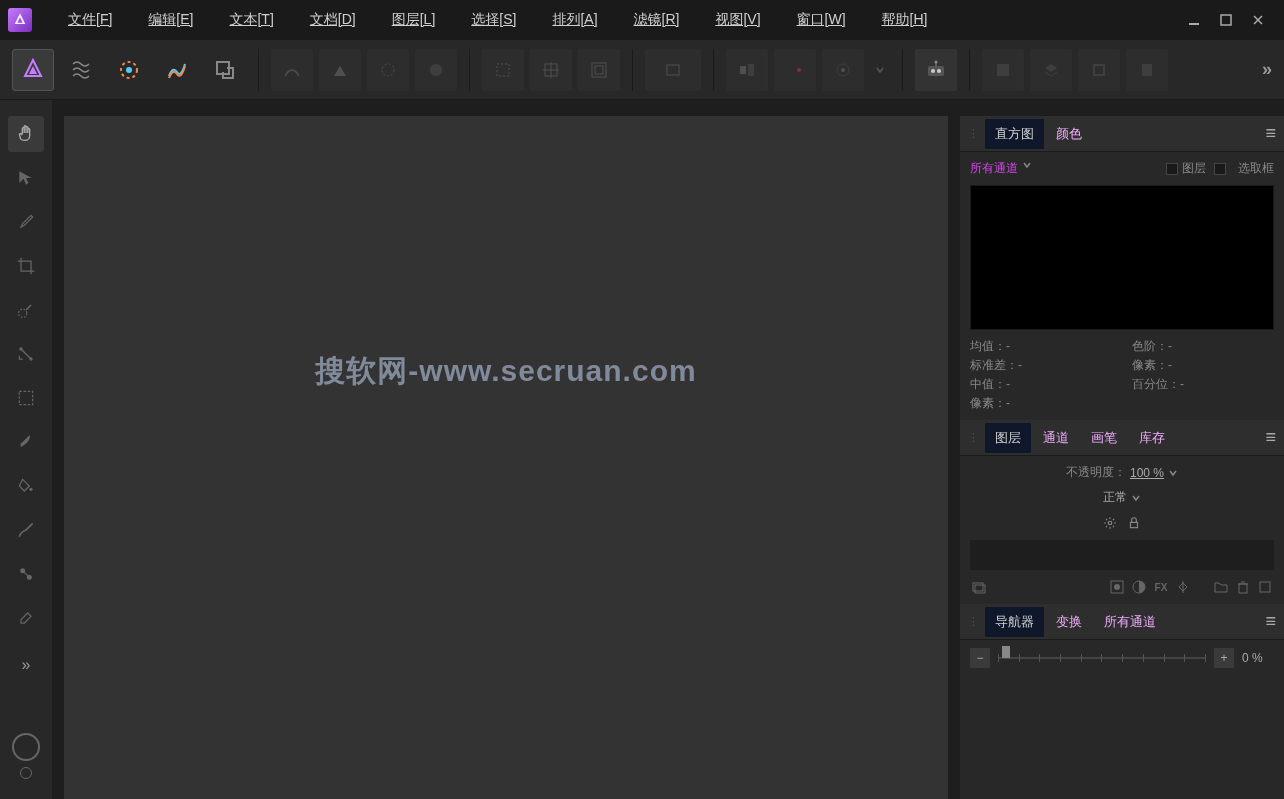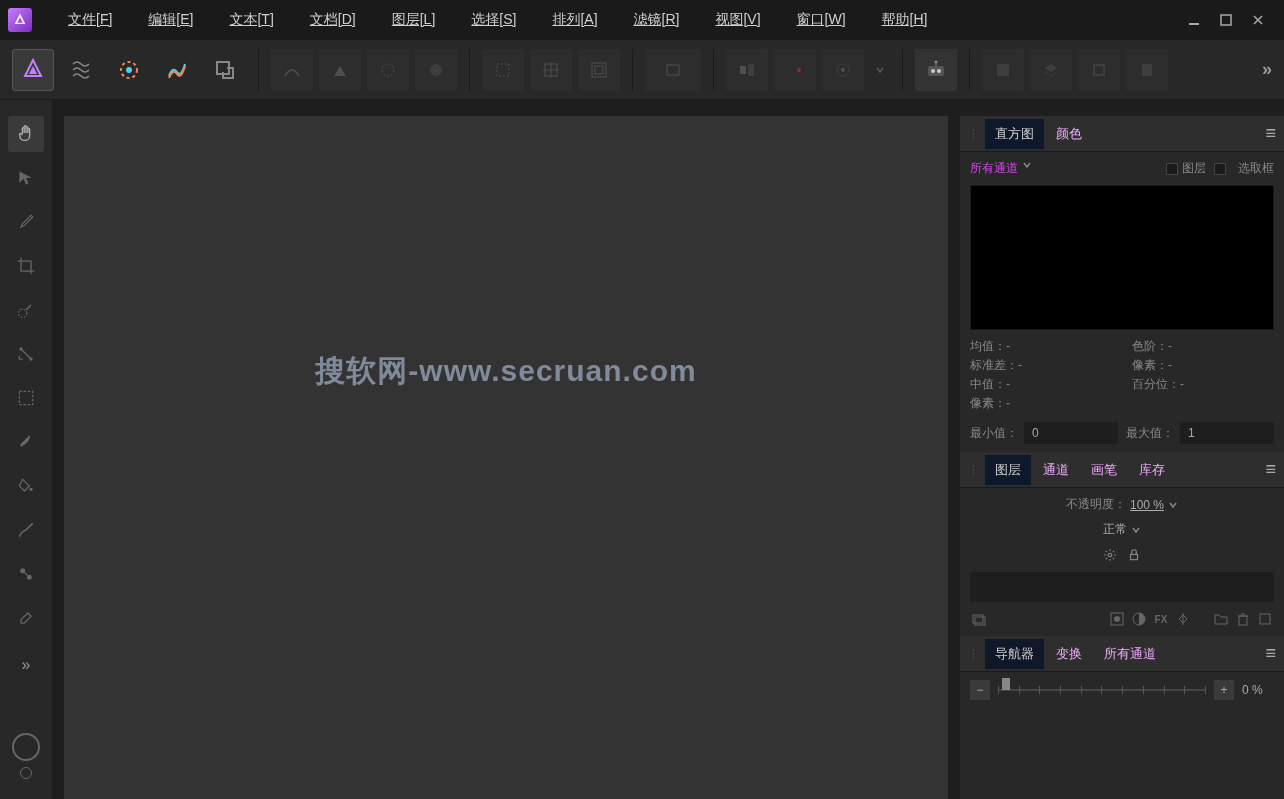--- a/index.html
+++ b/index.html
@@ -364,30 +364,20 @@
       <div class="hist-canvas"></div>
       <div class="hist-stats">
         <div>均值：-</div>
         <div>色阶：-</div>
         <div>标准差：-</div>
         <div>像素：-</div>
         <div>中值：-</div>
         <div>百分位：-</div>
         <div>像素：-</div>
       </div>
-      <div class="hist-range">
-        <div class="hist-range-item">
-          <span>最小值：</span>
-          <div class="hist-range-val">0</div>
-        </div>
-        <div class="hist-range-item">
-          <span>最大值：</span>
-          <div class="hist-range-val">1</div>
-        </div>
-      </div>
     </div>
 
     <div class="panel-head">
       <span class="panel-grip">⋮</span>
       <div class="panel-tab active">图层</div>
       <div class="panel-tab">通道</div>
       <div class="panel-tab">画笔</div>
       <div class="panel-tab">库存</div>
       <div class="panel-menu">≡</div>
     </div>

